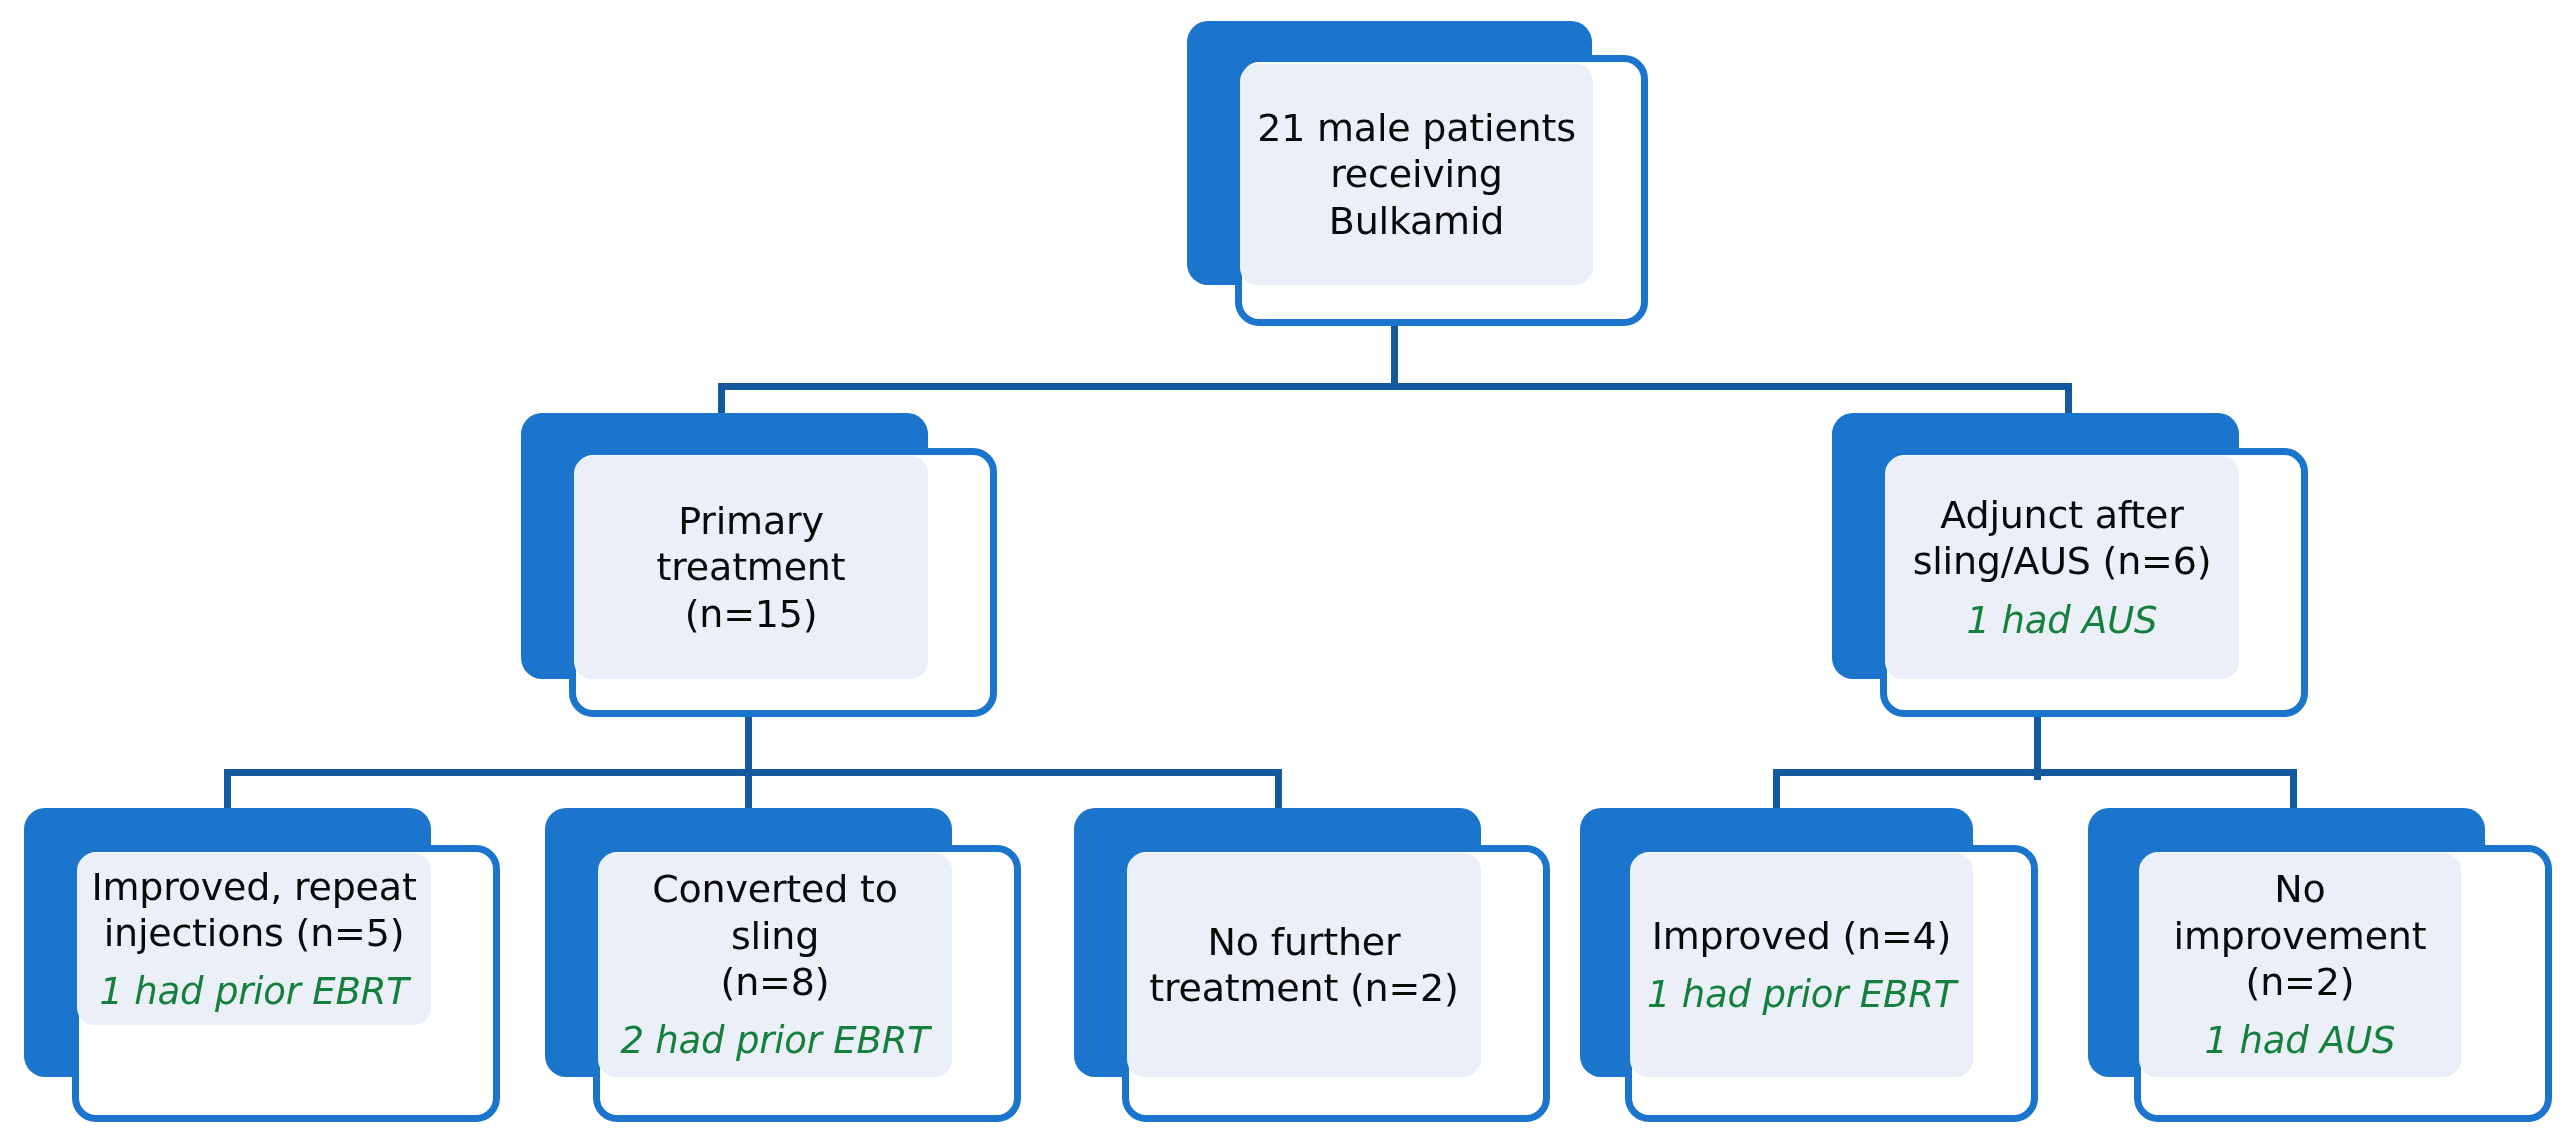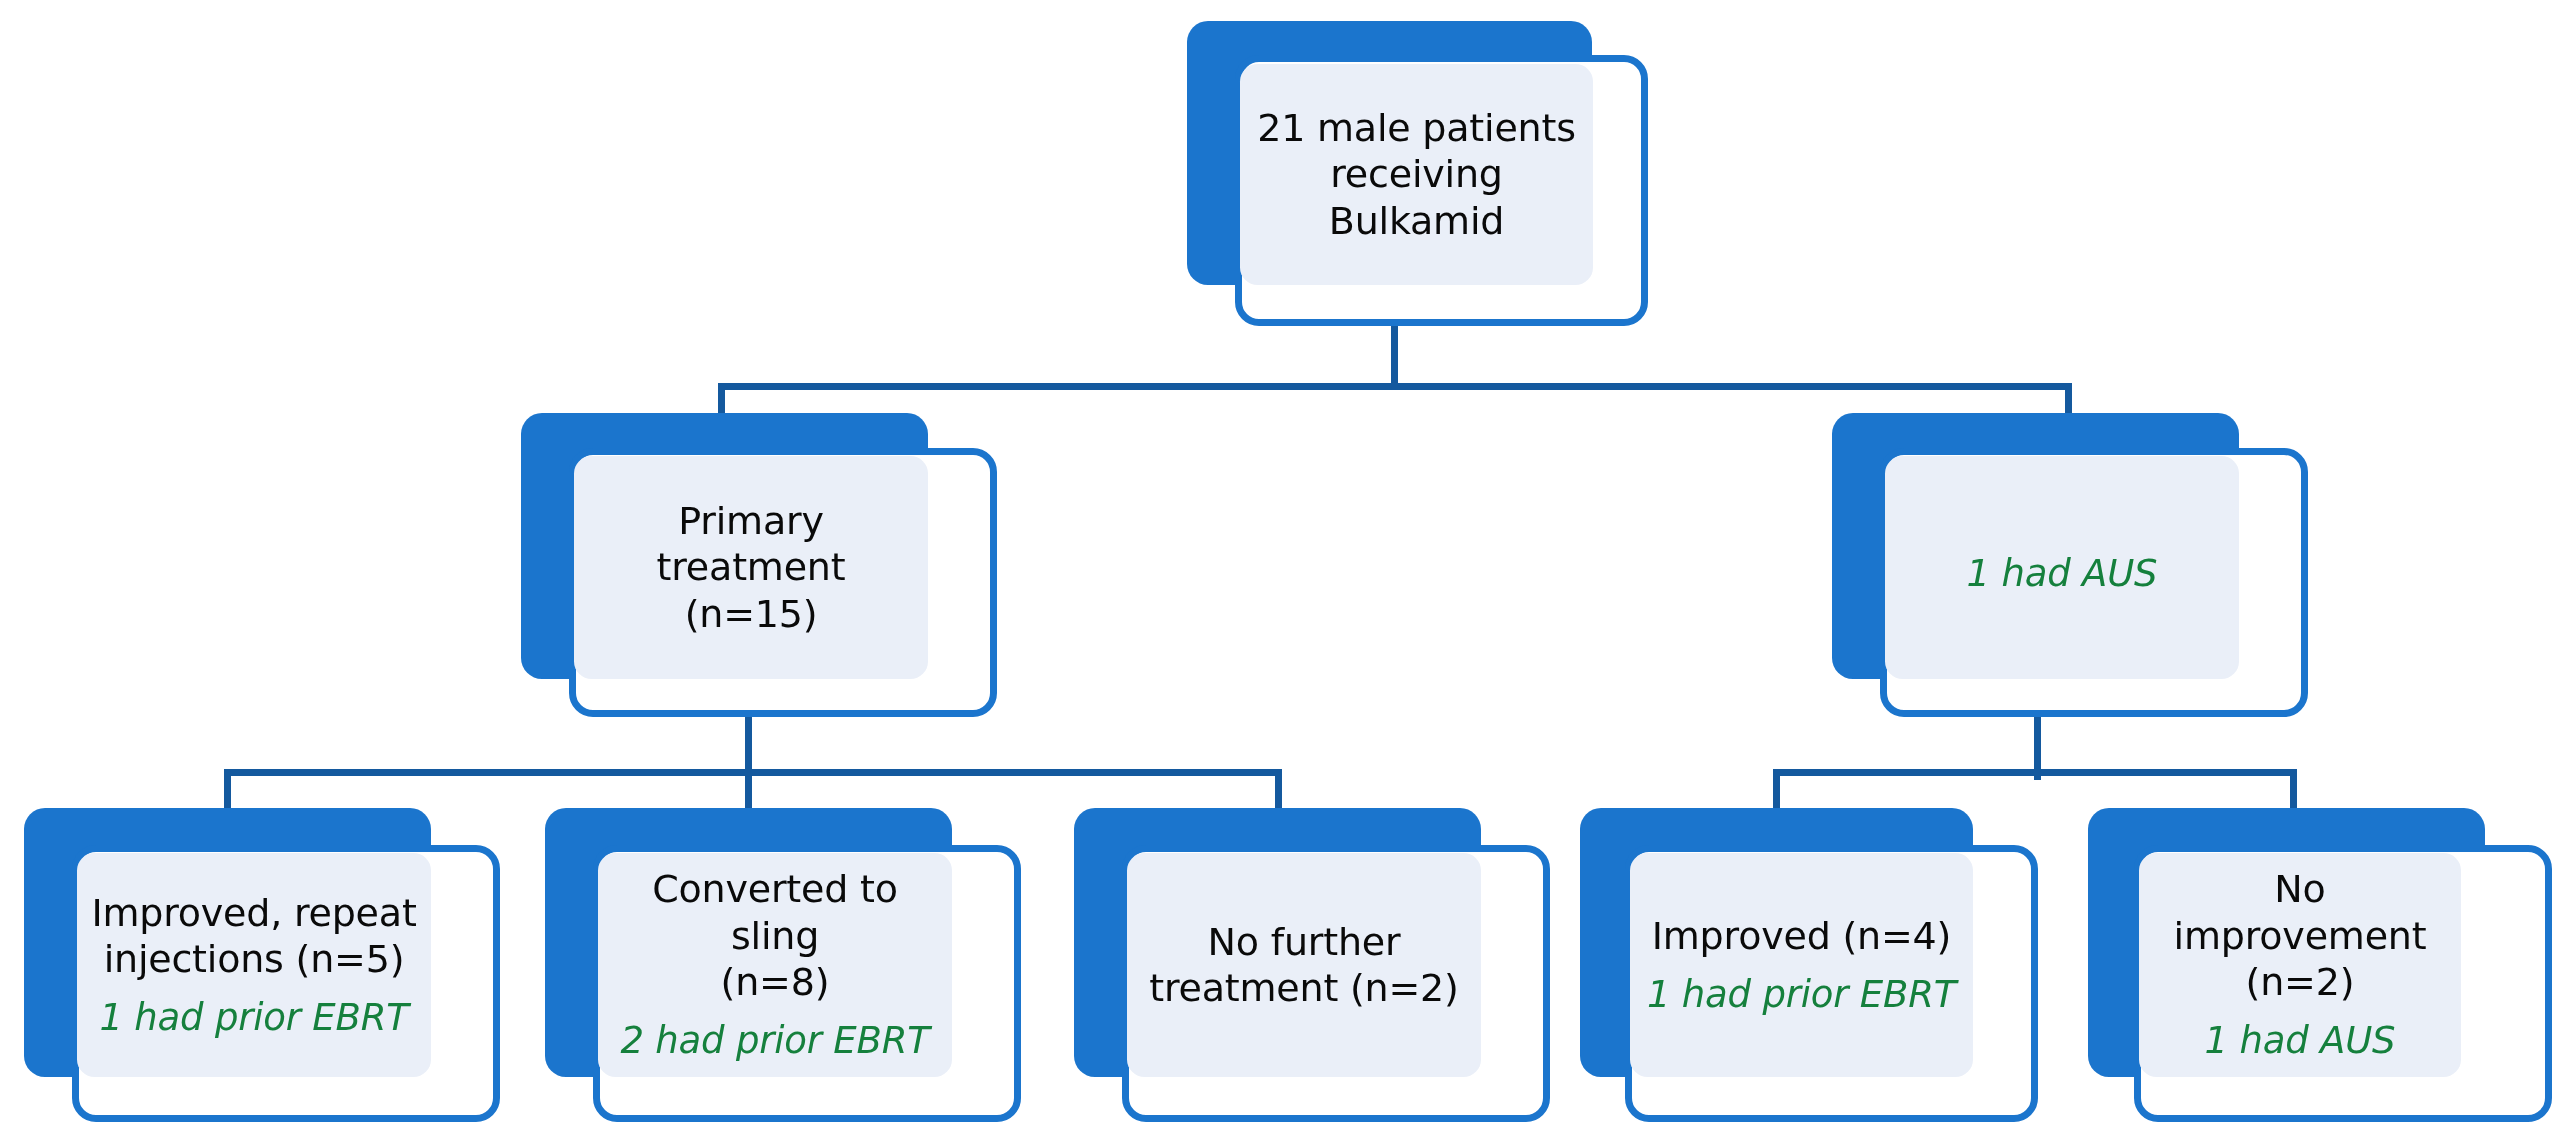--- a/index.html
+++ b/index.html
@@ -117,28 +117,30 @@
       <div class="label">Primary treatment
 (n=15)</div>
 
     </div>
   </div>
 
   <div class="node" style="left:1832px; top:413px; width:476px; height:304px;">
     <div class="plate" style="width:407px; height:266px;"></div>
     <div class="card" style="left:48px; top:35px; width:428px; height:269px;"></div>
     <div class="panel" style="left:53px; top:43px; width:354px; height:223px;">
+      <div class="label">Adjunct after
+sling/AUS (n=6)</div>
       <div class="sub">1 had AUS</div>
     </div>
   </div>
 
   <div class="node" style="left:24px; top:808px; width:476px; height:314px;">
     <div class="plate" style="width:407px; height:269px;"></div>
     <div class="card" style="left:48px; top:37px; width:428px; height:277px;"></div>
-    <div class="panel" style="left:53px; top:45px; width:354px; height:224px;">
+    <div class="panel" style="left:53px; top:45px; width:354px; height:172px;">
       <div class="label">Improved, repeat
 injections (n=5)</div>
       <div class="sub">1 had prior EBRT</div>
     </div>
   </div>
 
   <div class="node" style="left:545px; top:808px; width:476px; height:314px;">
     <div class="plate" style="width:407px; height:269px;"></div>
     <div class="card" style="left:48px; top:37px; width:428px; height:277px;"></div>
     <div class="panel" style="left:53px; top:45px; width:354px; height:224px;">

